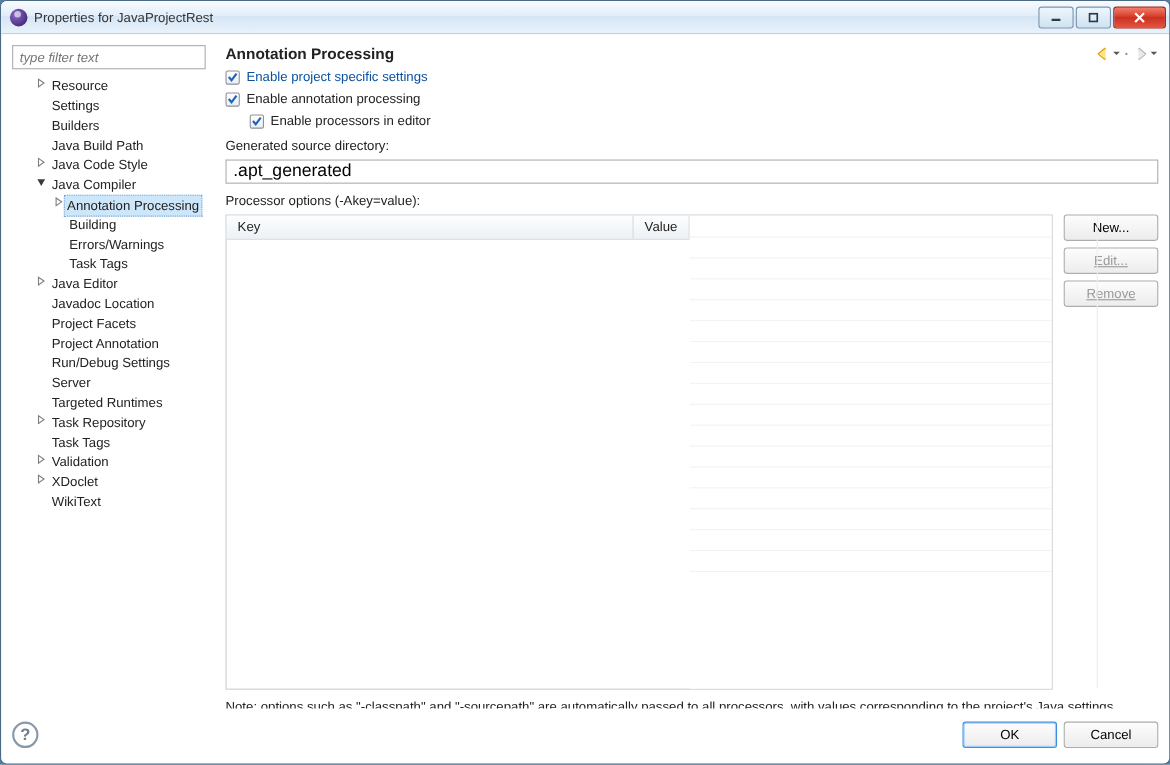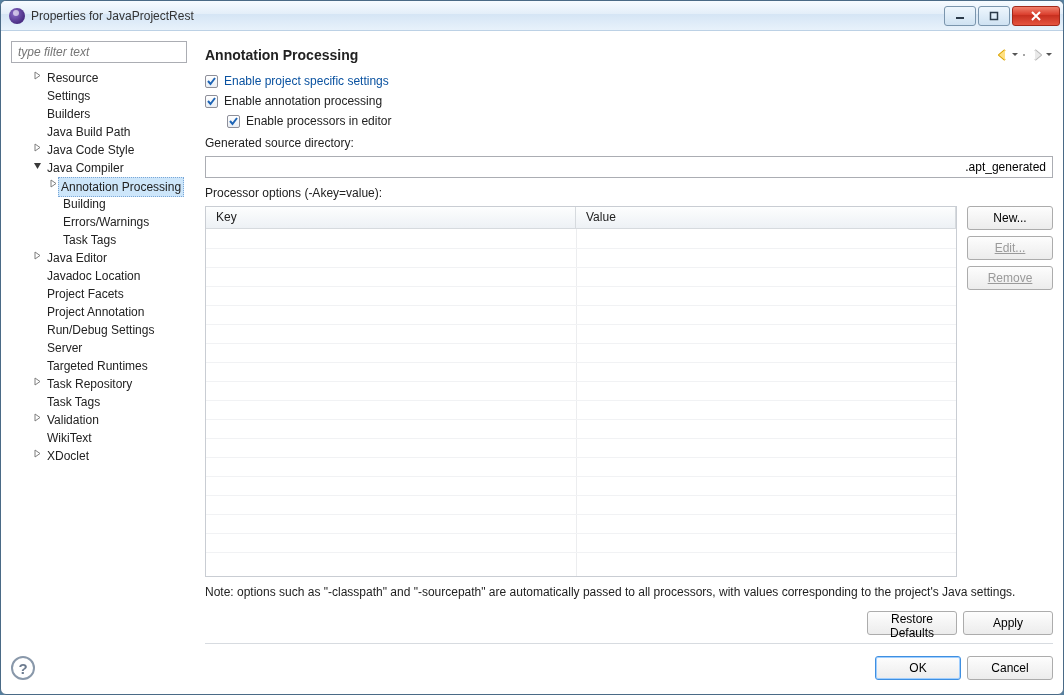--- a/index.html
+++ b/index.html
@@ -36,23 +36,23 @@
   .main-head-spacer { flex:1; }
   .nav-arrows { display:flex; align-items:center; gap:2px; }
   .nav-arrows .grp { display:flex; align-items:center; }
   .main-content { flex:1; display:flex; flex-direction:column; gap:6px; padding-top:6px; }
   .chk-row { display:flex; align-items:center; gap:6px; }
   .chk { width:13px; height:13px; border:1px solid #8e8f99; background:linear-gradient(#fff,#e9eef4); border-radius:2px; display:inline-flex; align-items:center; justify-content:center; }
   .chk svg { display:block; }
   .link { color:#0a52a0; cursor:pointer; text-decoration:none; }
   .indent1 { padding-left:22px; }
   .label { margin-top:2px; }
-  .text-input { width:100%; height:22px; border:1px solid #abadb3; padding:2px 6px; font-family:inherit; font-size:12px; outline:none;text-align:right; }
+  .text-input { width:100%; height:22px; border:1px solid #abadb3; padding:2px 6px; font-family:inherit; font-size:16px; outline:none; }
   .opt-row { display:flex; gap:10px; align-items:flex-start; }
-  .table-wrap { flex:1; border:1px solid #c9cdd3; display:flex; flex-direction:column; height:371px; }
+  .table-wrap { flex:1; border:1px solid #c9cdd3; display:flex; flex-direction:row; height:432px; }
   .thead { display:flex; height:22px; background:linear-gradient(#fdfefe,#edf1f5); border-bottom:1px solid #d6dade; }
   .th { padding:3px 10px; border-right:1px solid #d6dade; color:#222; }
   .th.key { width:370px; }
   .th.value { flex:1; }
   .tbody { flex:1; background:#fff; position:relative; }
   .tbody .vline { position:absolute; left:370px; top:0; bottom:0; width:1px; background:#ecedef; }
   .tbody .hline { position:absolute; left:0; right:0; height:1px; background:#f1f2f4; }
   .sidebtns { display:flex; flex-direction:column; gap:6px; }
   .btn { width:86px; height:24px; border:1px solid #acacac; background:linear-gradient(#fdfdfd,#ececec); border-radius:3px; font-family:inherit; font-size:12px; padding:0 6px; }
   .btn.disabled { color:#9a9a9a;text-decoration:underline; }
@@ -198,31 +198,31 @@
             <span class="lbl">Task Tags</span>
           </div>
           <div class="tree-row lv1 has">
             <span class="tw">
               <svg width="9" height="9">
                 <path d="M2 1 L7 4.5 L2 8 Z" fill="none" stroke="#7e7e7e" stroke-width="1"></path>
               </svg>
             </span>
             <span class="lbl">Validation</span>
           </div>
+          <div class="tree-row lv1 has">
+            <span class="tw">
+              <svg width="9" height="9">
+                <path d="M2 1 L7 4.5 L2 8 Z" fill="none" stroke="#7e7e7e" stroke-width="1"></path>
+              </svg>
+            </span>
+            <span class="lbl">XDoclet</span>
+          </div>
           <div class="tree-row lv1">
             <span class="tw"></span>
             <span class="lbl">WikiText</span>
-          </div>
-          <div class="tree-row lv1 has">
-            <span class="tw">
-              <svg width="9" height="9">
-                <path d="M2 1 L7 4.5 L2 8 Z" fill="none" stroke="#7e7e7e" stroke-width="1"></path>
-              </svg>
-            </span>
-            <span class="lbl">XDoclet</span>
           </div>
         </div>
     </div>
 
     <div class="main">
       <div class="main-head">
         <span class="main-title">Annotation Processing</span>
         <span class="main-head-spacer"></span>
         <span class="nav-arrows">
           <span class="grp">

